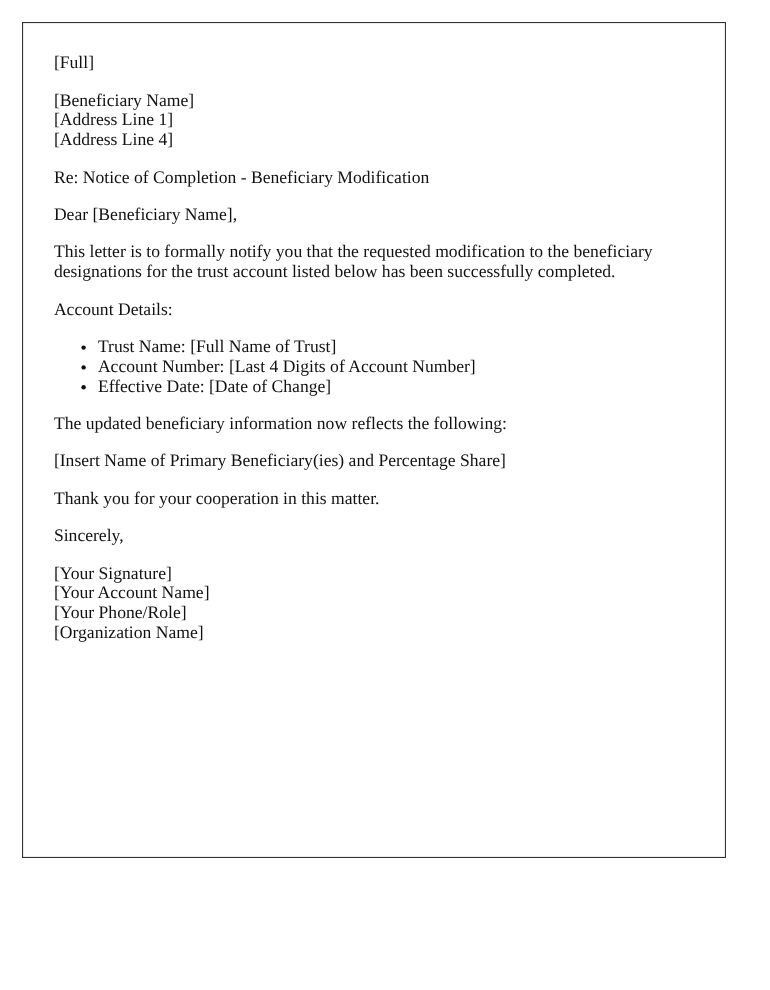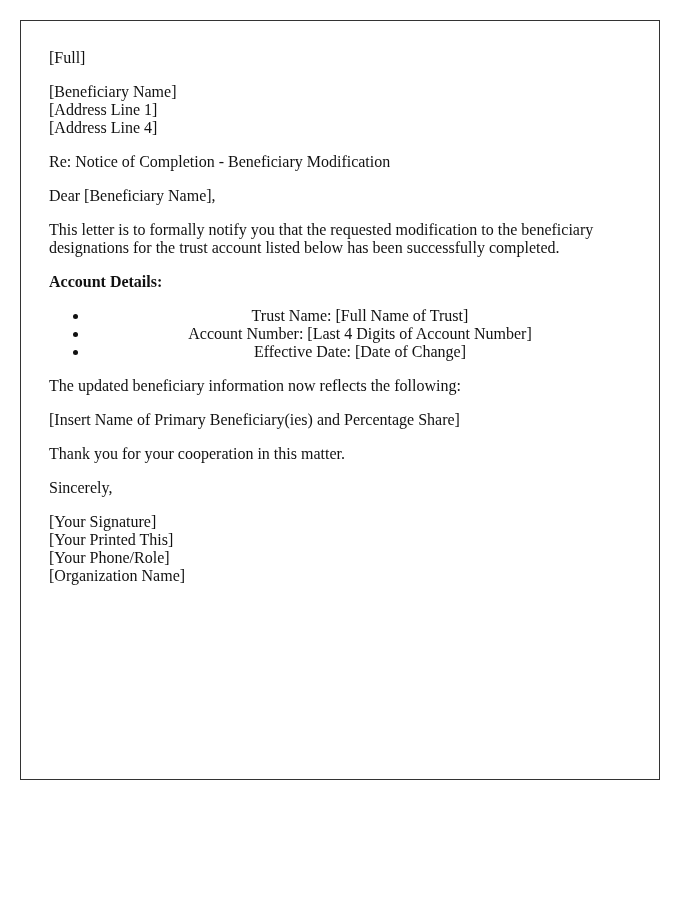--- a/index.html
+++ b/index.html
@@ -26,27 +26,26 @@
       box-sizing: border-box;
       padding: 28px 28px 0 28px;
     }
     .block {
       margin: 0 0 16px 0;
     }
     .line {
       display: block;
     }
     .heading {
-      font-weight: bold;
+      font-weight: normal;
     }
     ul.details {
       margin: 16px 0 16px 0;
       padding-left: 40px;
       list-style: disc;
-      text-align: center;
     }
     ul.details li {
       margin: 0;
     }
     p {
       margin: 15px 0 16px 0;
     }
   </style>
 </head>
 <body>
@@ -81,18 +80,18 @@
 
   <p>[Insert Name of Primary Beneficiary(ies) and Percentage Share]</p>
 
 
   <p>Thank you for your cooperation in this matter.</p>
 
   <p>Sincerely,</p>
 
   <div class="block">
     <span class="line">[Your Signature]</span>
-    <span class="line">[Your Printed This]</span>
+    <span class="line">[Your Account Name]</span>
     <span class="line">[Your Phone/Role]</span>
     <span class="line">[Organization Name]</span>
   </div>
 
 </div>
 
 </body></html>

